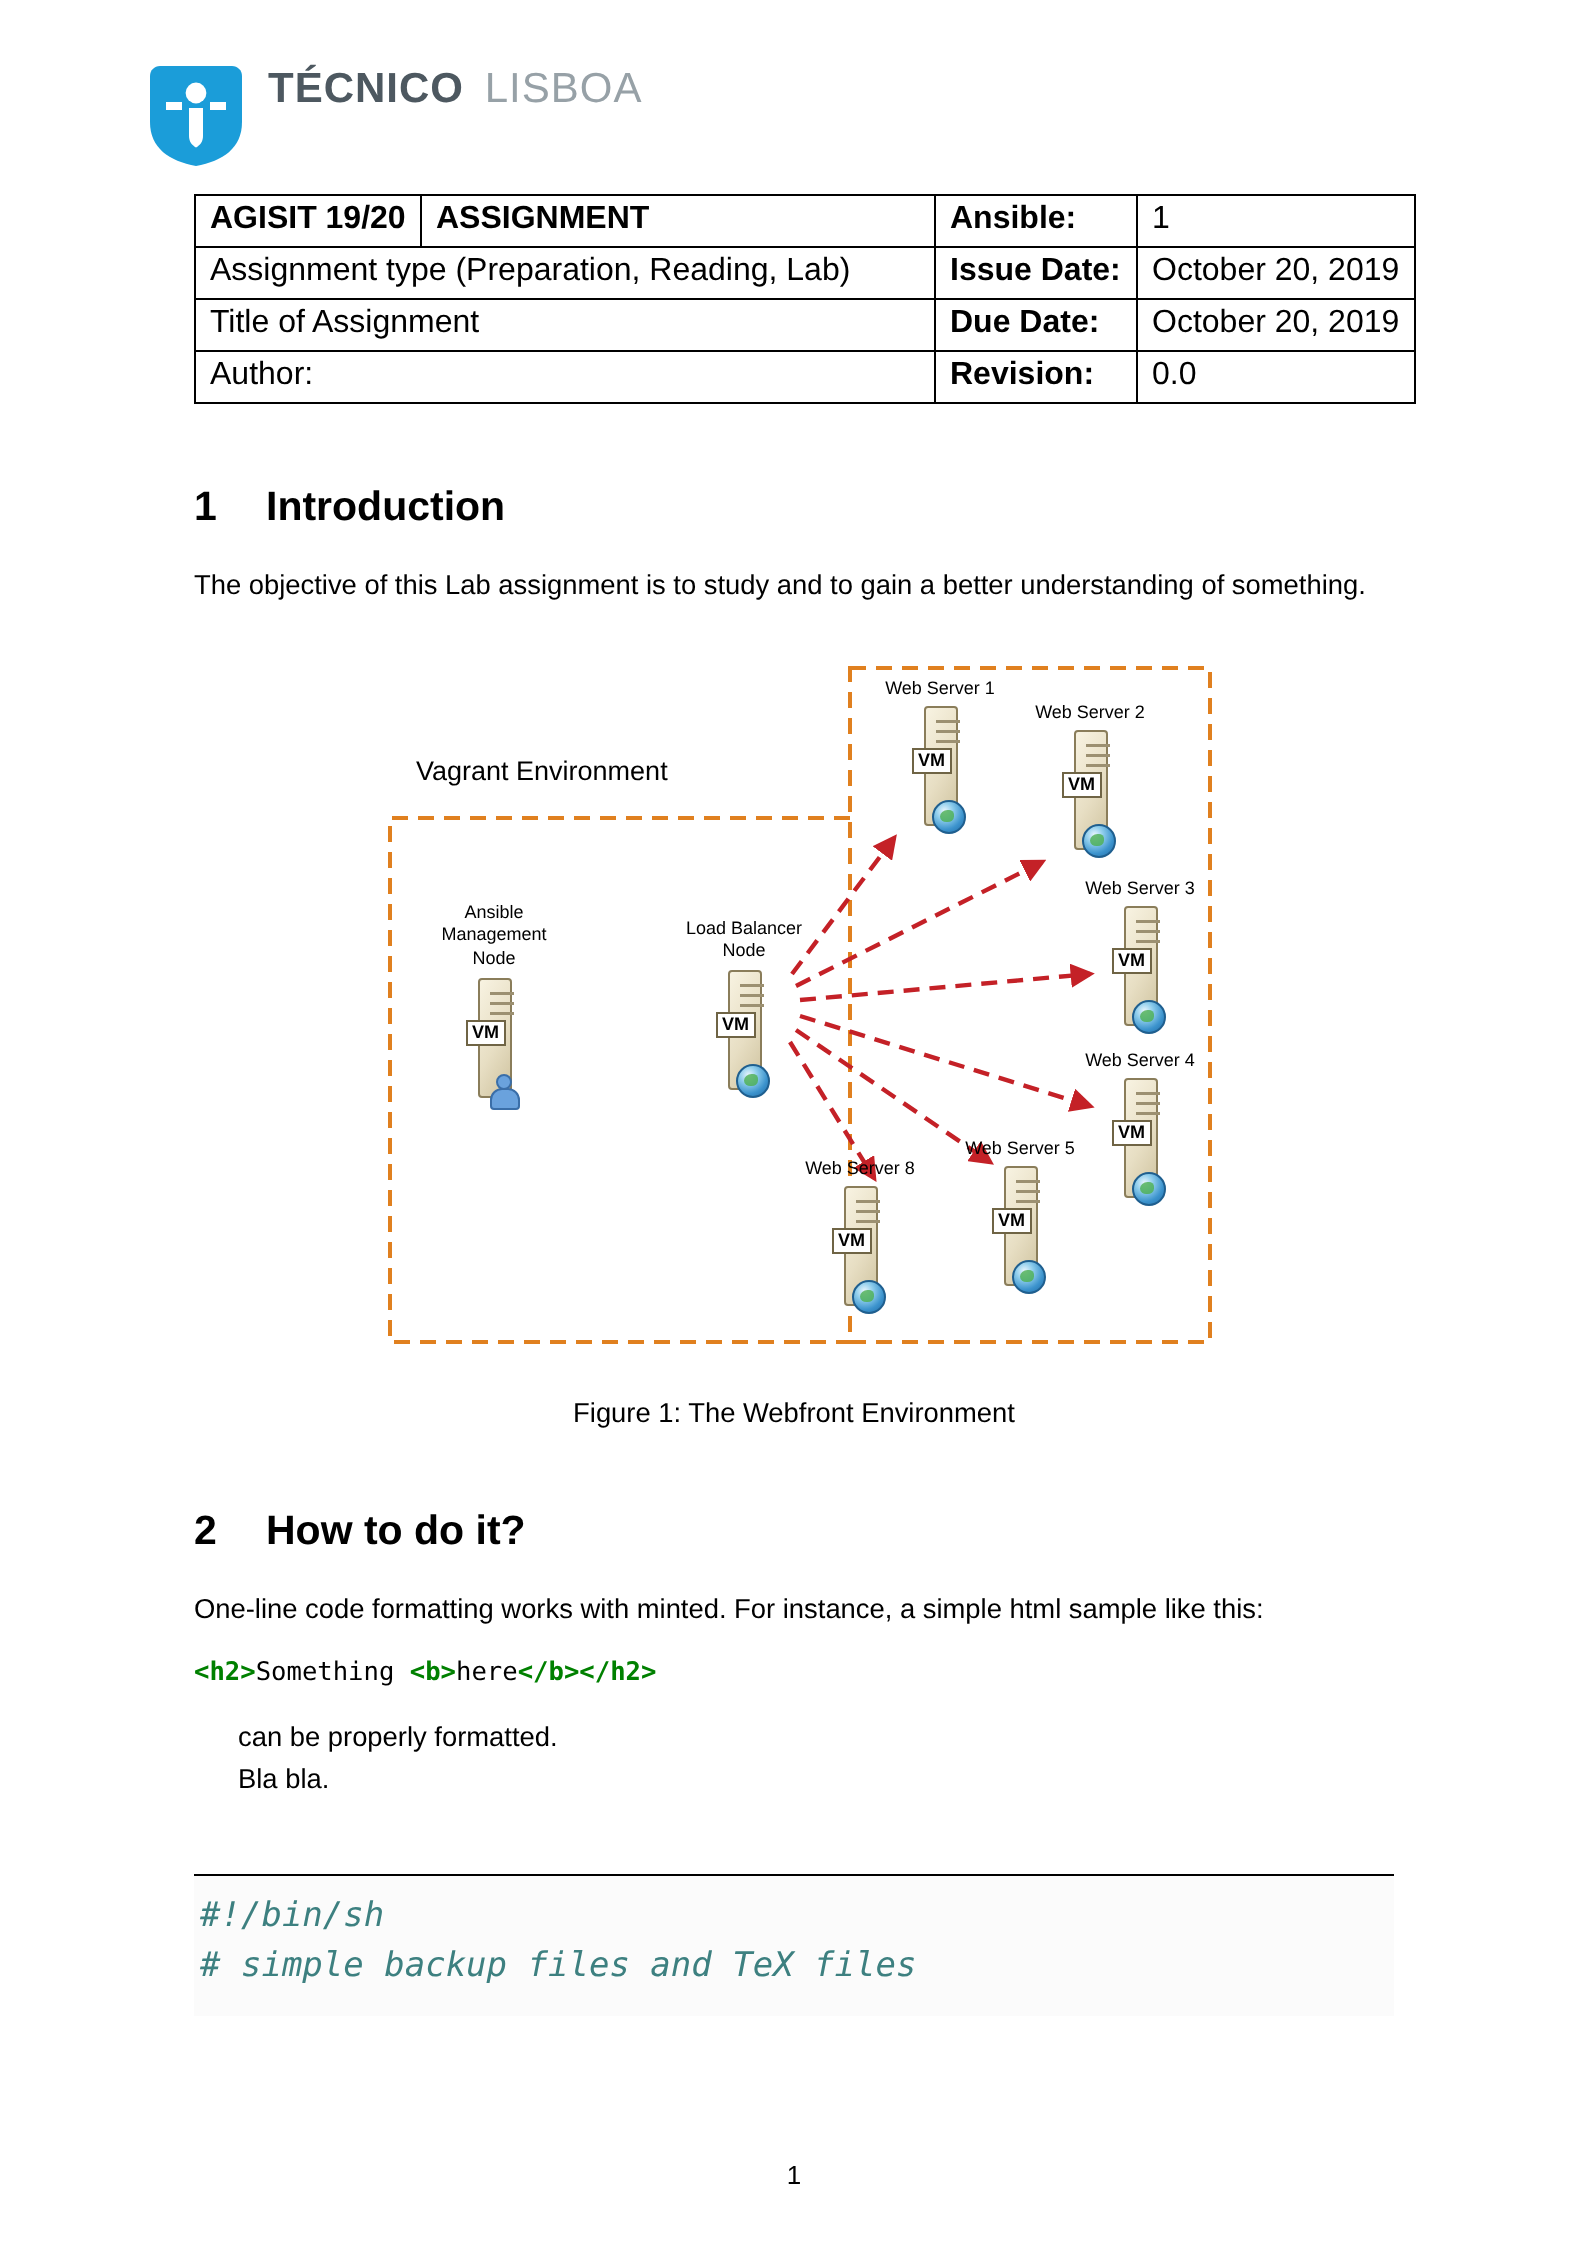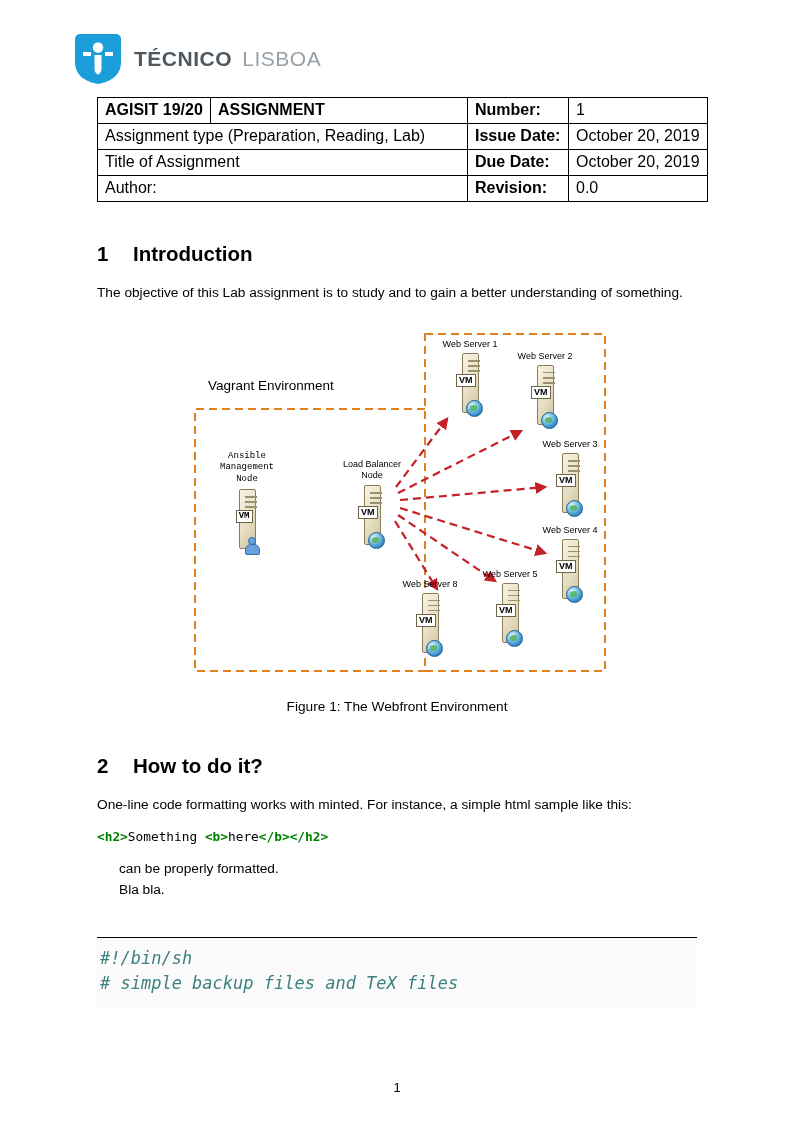--- a/index.html
+++ b/index.html
@@ -1,21 +1,21 @@
 <!DOCTYPE html>
 <html><head>
 <meta charset="utf-8">
 <style>
   * { margin:0; padding:0; box-sizing:border-box; }
   html,body { width:794px; height:1123px; background:#ffffff; }
   body { font-family:"Liberation Sans", sans-serif; color:#000; position:relative; overflow:hidden; }
   .page { position:absolute; inset:0; padding:33px 97px 0 97px; }
 
   
-  .logo-row { display:flex; align-items:center; gap:13px; height:52px; margin-left:-22px; }
+  .logo-row { display:flex; gap:13px; height:52px; margin-left:-22px; }
   .logo-text { font-size:21px; letter-spacing:.5px; color:#55606a; white-space:nowrap; }
   .logo-text .b { font-weight:bold; color:#4d5860; }
   .logo-text .l { font-weight:normal; color:#97a1a7; margin-left:4px; }
 
   
   table.header-table { width:610px; border-collapse:collapse; font-size:16px; margin-top:12px; table-layout:fixed; }
   table.header-table td { border:1px solid #000; padding:3px 7px 4px 7px; vertical-align:middle; overflow:hidden; white-space:nowrap; }
   td.bold { font-weight:bold; }
   col.c1{width:113px;} col.c2{width:257px;} col.c3{width:101px;} col.c4{width:139px;}
 
@@ -83,21 +83,21 @@
     <colgroup>
         <col class="c1">
         <col class="c2">
         <col class="c3">
         <col class="c4">
       </colgroup>
     <tbody>
         <tr>
       <td class="bold">AGISIT 19/20</td>
       <td class="bold">ASSIGNMENT</td>
-      <td class="bold">Number:</td>
+      <td class="bold">Ansible:</td>
       <td>1</td>
     </tr>
     <tr>
       <td colspan="2">Assignment type (Preparation, Reading, Lab)</td>
       <td class="bold">Issue Date:</td>
       <td>October 20, 2019</td>
     </tr>
     <tr>
       <td colspan="2">Title of Assignment</td>
       <td class="bold">Due Date:</td>
@@ -137,21 +137,21 @@
           <line x1="301" y1="166" x2="424" y2="104" marker-end="url(#arr)"></line>
           <line x1="303" y1="173" x2="448" y2="160" marker-end="url(#arr)"></line>
           <line x1="303" y1="181" x2="448" y2="226" marker-end="url(#arr)"></line>
           <line x1="301" y1="188" x2="398" y2="254" marker-end="url(#arr)"></line>
           <line x1="298" y1="194" x2="340" y2="262" marker-end="url(#arr)"></line>
         </g>
       </svg>
 
       <div class="env-label">Vagrant Environment</div>
 
-      <div class="server" style="left:113px; top:124px;font-family:Liberation Mono, monospace;">
+      <div class="server" style="left:113px; top:124px;">
         <div class="srv-label">
           <div>Ansible</div>
           <div>Management Node</div>
         </div>
         <div class="tower">
           <div class="vents"></div>
           <div class="vm-badge">VM</div>
           <div class="person"></div>
         </div>
       </div>

